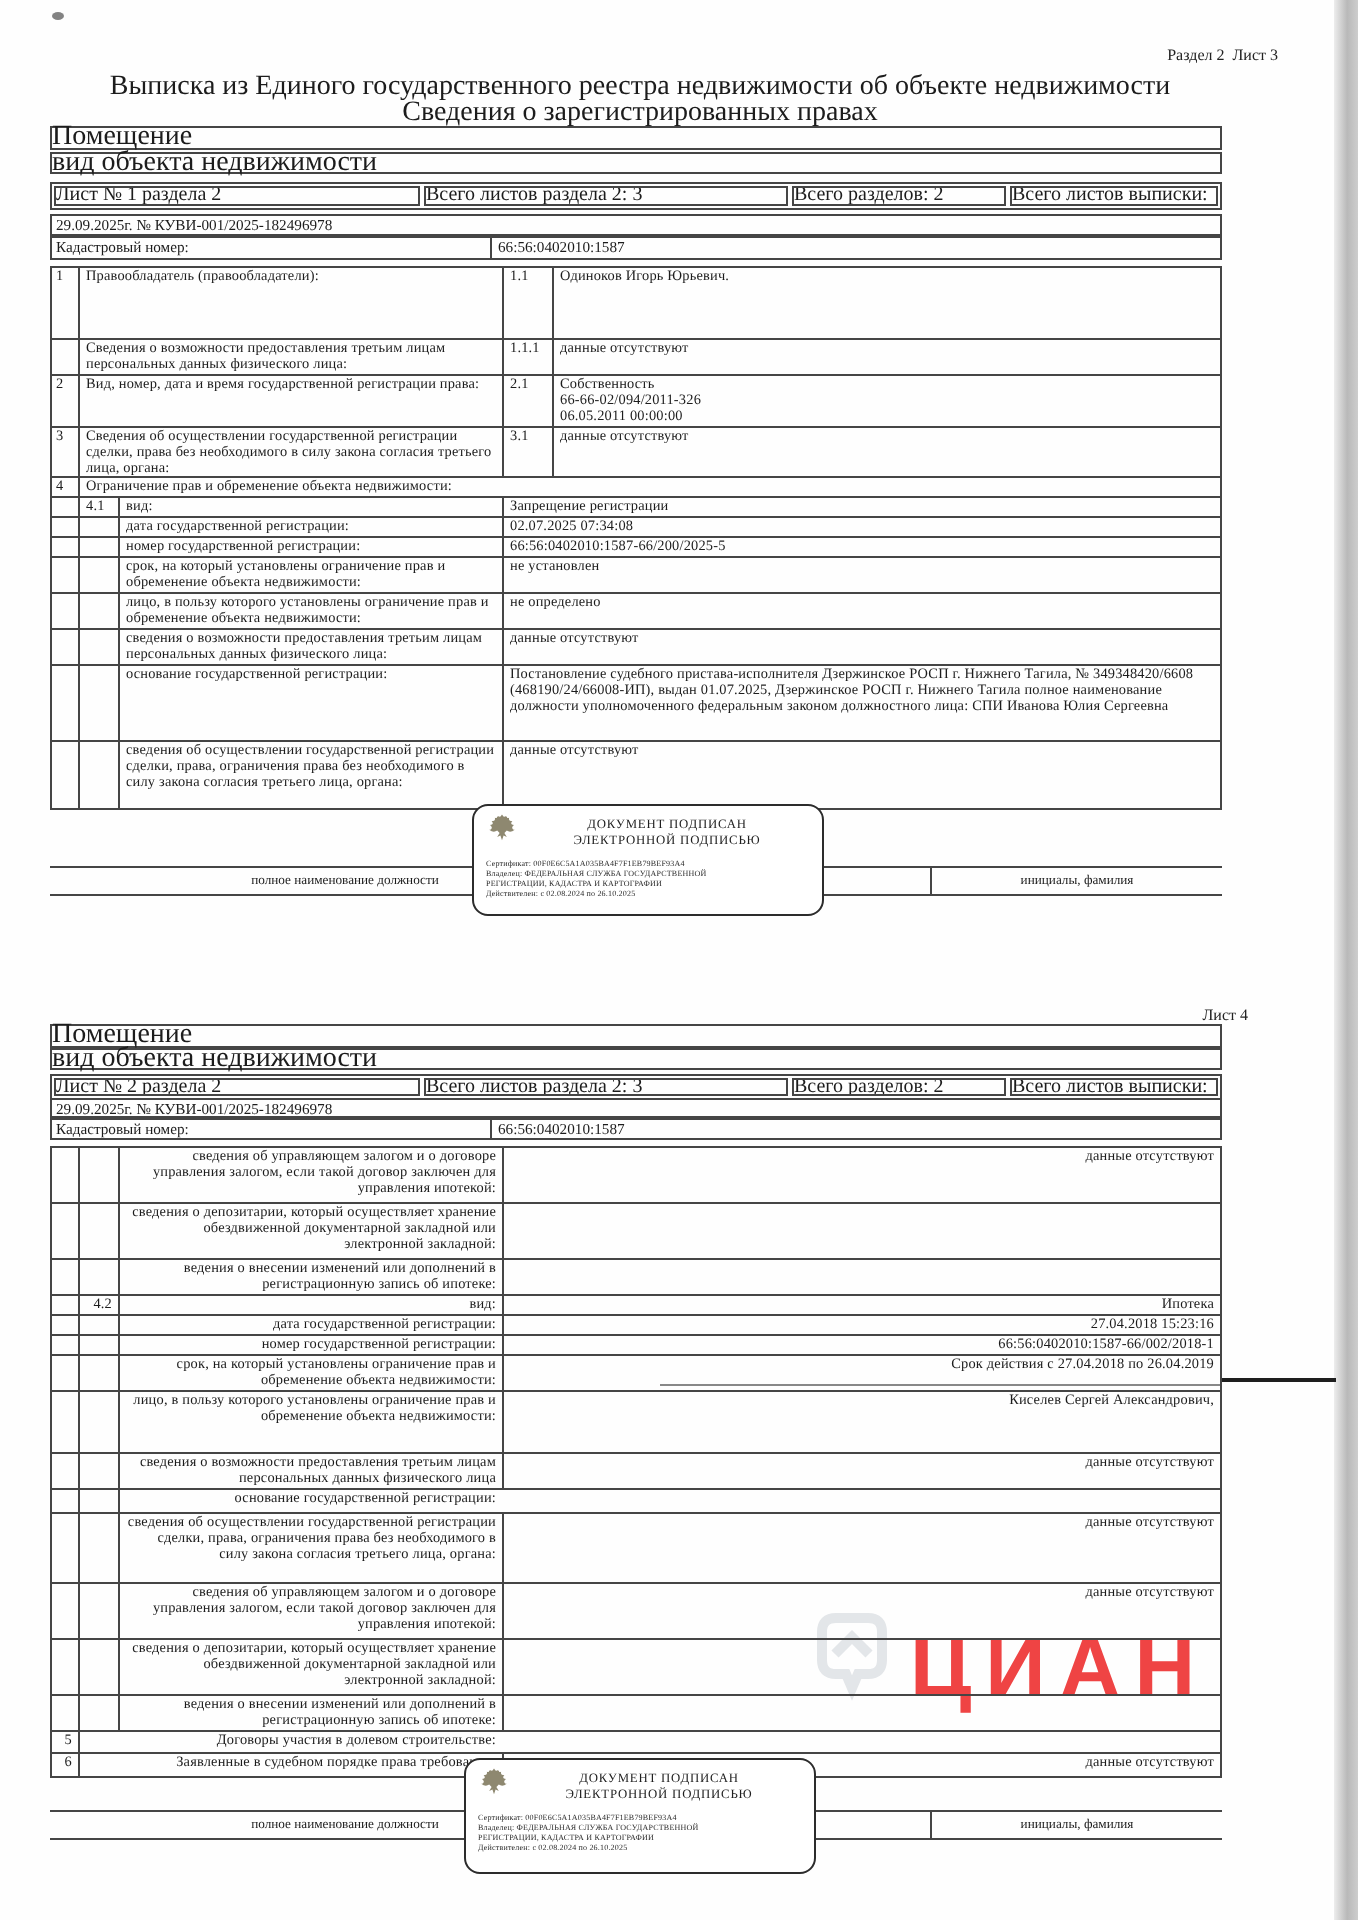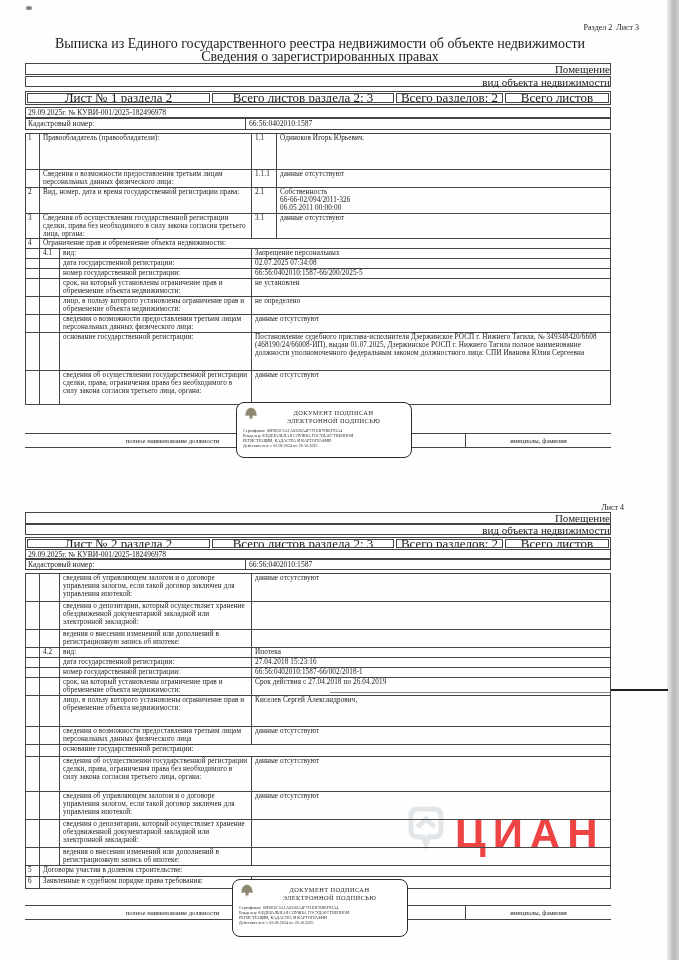--- a/index.html
+++ b/index.html
@@ -13,24 +13,24 @@
   .artifact-line{left:610px;top:689px;width:58px;height:2px;background:#1e1e1e;}
   .artifact-line2{left:330px;top:692px;width:281px;height:1px;background:#888;}
   
   .watermark{left:404px;top:798px;display:flex;align-items:center;gap:7px;z-index:0;}
   .watermark .wm-text{font-family:"Liberation Sans",sans-serif;font-weight:bold;
        font-size:42px;letter-spacing:7px;color:#ef4444;margin-top:12px;}
   
   .corner{font-size:8px;white-space:pre;color:#222;}
   .title{left:0;width:640px;text-align:center;font-size:14px;}
   
-  .box{left:25px;width:586px;border:1px solid #454545;text-align:right;font-size:11px;
+  .box{left:25px;width:586px;border:1px solid #454545;text-align:left;font-size:14px;
        line-height:10px;background:transparent;}
   .sheetrow{left:25px;width:586px;border:1px solid #454545;display:flex;}
-  .sheetcell{margin:1px;border:1px solid #454545;text-align:center;font-size:13px;line-height:8.6px;overflow:hidden;}
+  .sheetcell{margin:1px;border:1px solid #454545;font-size:10px;line-height:8.6px;overflow:hidden;}
   .sc1{flex:0 0 181px;} .sc2{flex:0 0 180px;} .sc3{flex:0 0 105px;} .sc4{flex:1;}
   .daterow{left:25px;width:586px;border:1px solid #454545;font-size:7.6px;line-height:9px;padding:0 2px;}
   .kadrow{left:25px;width:586px;border:1px solid #454545;display:flex;font-size:7.6px;line-height:9.5px;}
   .kadrow .kl{flex:0 0 215px;border-right:1px solid #454545;padding:0 2px;}
   .kadrow .kv{flex:1;padding:0 3px;}
   
   .gtable{left:25px;width:586px;border:1px solid #454545;z-index:2;}
   .trow{display:flex;border-top:1px solid #454545;overflow:hidden;box-sizing:border-box;}
   .trow:first-child{border-top:none;}
   .tcell{box-sizing:border-box;padding:0px 3px 0 3px;overflow:hidden;white-space:pre-line;
@@ -125,21 +125,21 @@
         <div class="tcell c-val">данные отсутствуют</div>
       </div>
       <div class="trow" style="height: 10px;">
         <div class="tcell c-num">4</div>
         <div class="tcell c-sec">Ограничение прав и обременение объекта недвижимости:</div>
       </div>
       <div class="trow" style="height: 10px;">
         <div class="tcell c-num"></div>
         <div class="tcell c-n2">4.1</div>
         <div class="tcell c-lab2">вид:</div>
-        <div class="tcell c-val">Запрещение персональных</div>
+        <div class="tcell c-val">Запрещение регистрации</div>
       </div>
       <div class="trow" style="height: 10px;">
         <div class="tcell c-num"></div>
         <div class="tcell c-n2"></div>
         <div class="tcell c-lab2">дата государственной регистрации:</div>
         <div class="tcell c-val">02.07.2025 07:34:08</div>
       </div>
       <div class="trow" style="height: 10px;">
         <div class="tcell c-num"></div>
         <div class="tcell c-n2"></div>
@@ -216,21 +216,21 @@
     <div class="sheetcell sc4">Всего листов выписки: 5</div>
   </div>
 
   <div class="abs daterow" style="top:549px;height:10px;">29.09.2025г. № КУВИ-001/2025-182496978</div>
 
   <div class="abs kadrow" style="top:559px;height:11px;">
     <div class="kl">Кадастровый номер:</div>
     <div class="kv">66:56:0402010:1587</div>
   </div>
 
-  <div class="abs gtable" style="top:573px;">
+  <div class="abs gtable" style="top:573px;text-align:right;">
       <div class="trow" style="height: 27px;">
         <div class="tcell c-num"></div>
         <div class="tcell c-n2"></div>
         <div class="tcell c-lab2">сведения об управляющем залогом и о договоре управления залогом, если такой договор заключен для управления ипотекой:</div>
         <div class="tcell c-val">данные отсутствуют</div>
       </div>
       <div class="trow" style="height: 28px;">
         <div class="tcell c-num"></div>
         <div class="tcell c-n2"></div>
         <div class="tcell c-lab2">сведения о депозитарии, который осуществляет хранение обездвиженной документарной закладной или электронной закладной:</div>

